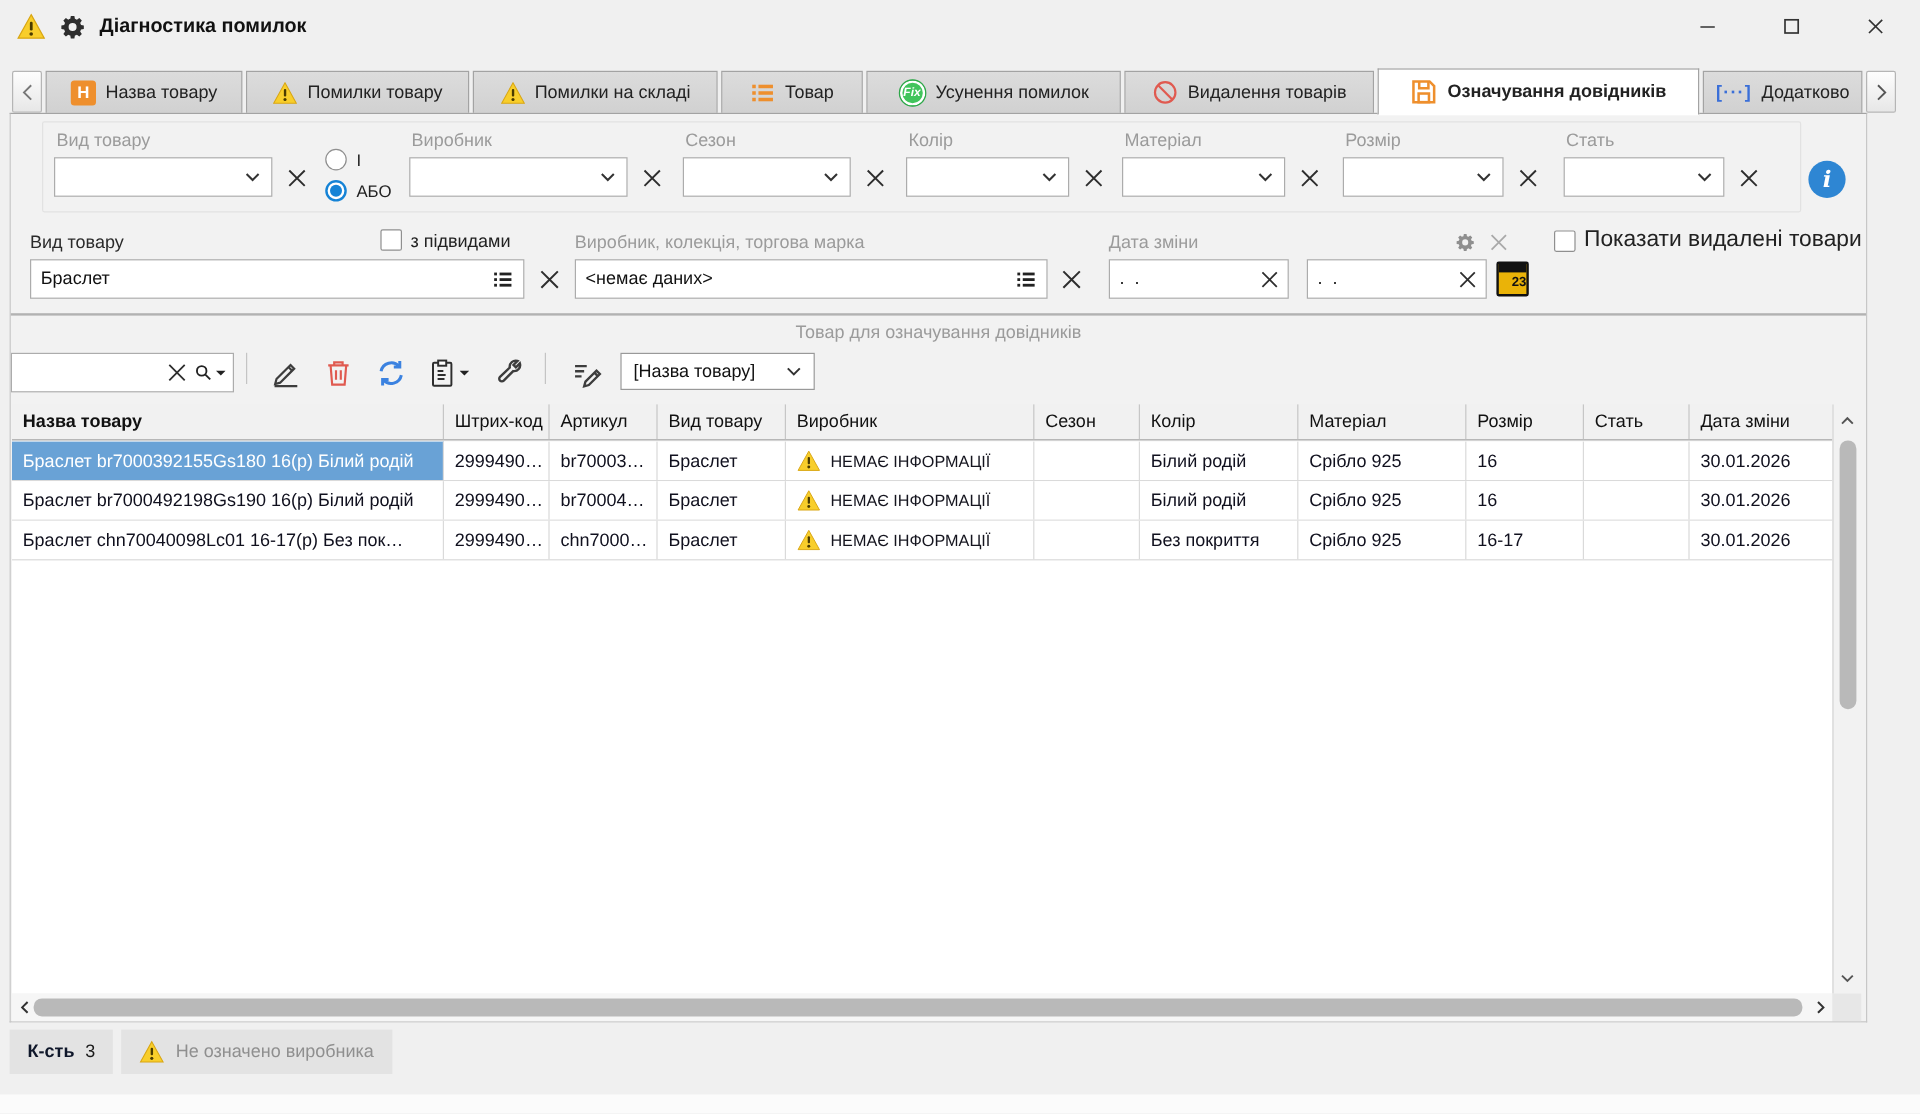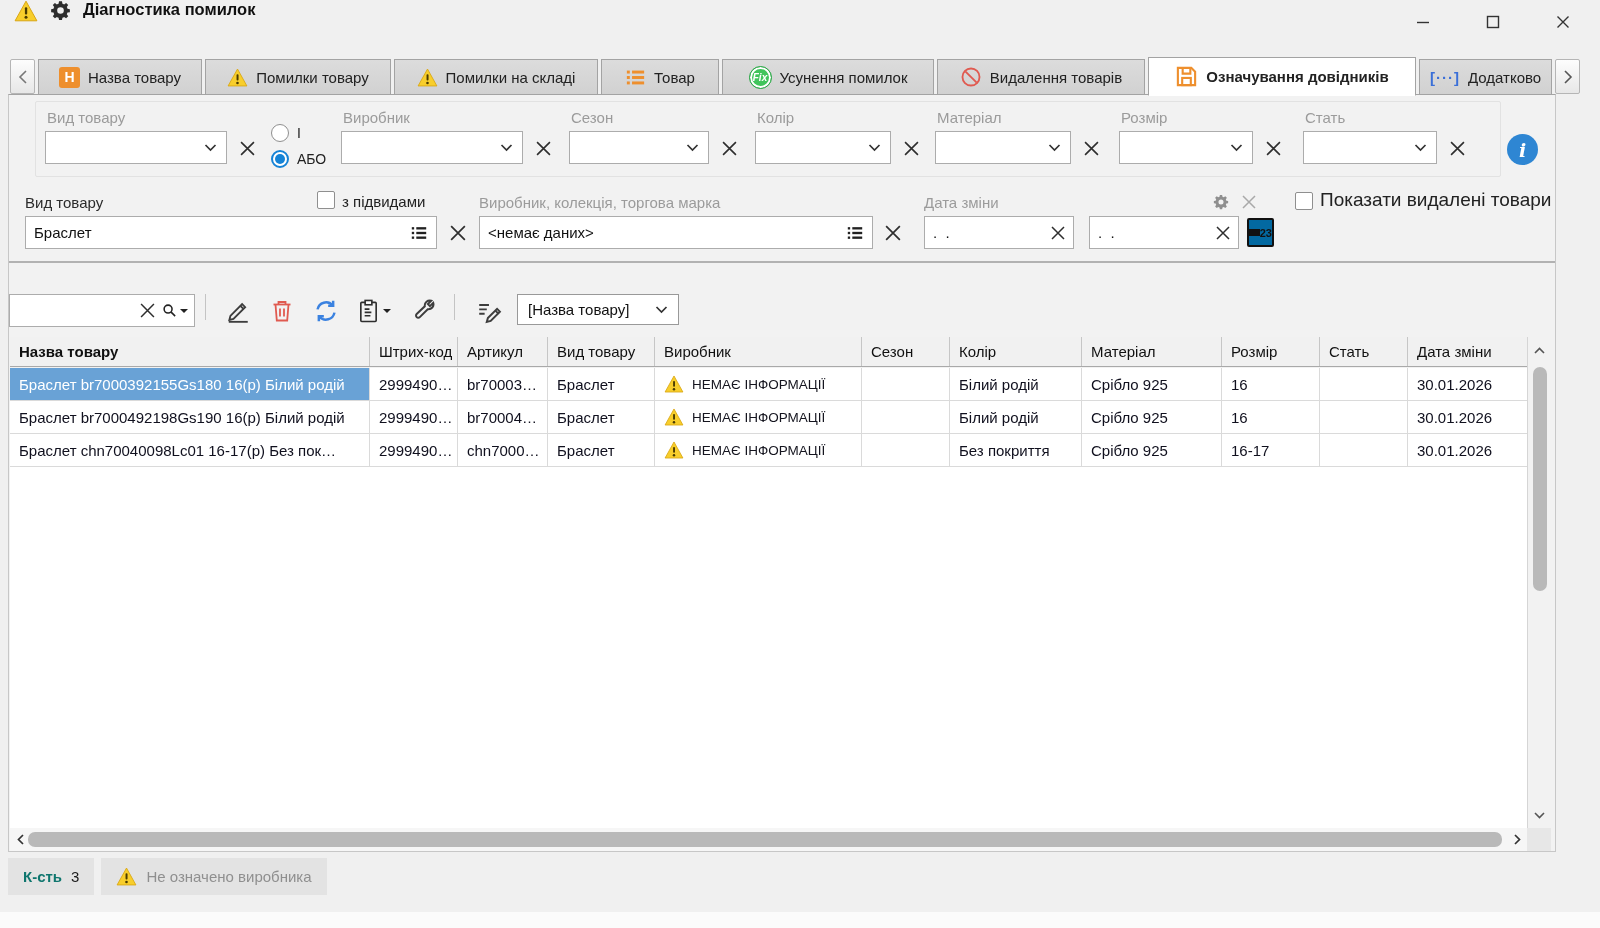--- a/index.html
+++ b/index.html
@@ -1,21 +1,21 @@
 <!DOCTYPE html>
 <html><head>
 <meta charset="utf-8">
 <style>
   *{margin:0;padding:0;box-sizing:border-box}
   html,body{width:1600px;height:928px;overflow:hidden}
   body{font-family:"Liberation Sans",sans-serif;background:#f0f0f0;color:#1b1b1b;position:relative;font-size:15px}
   svg{display:block}
 
   
-  .titlebar{position:absolute;top:0;left:0;width:1600px;height:44px;display:flex;align-items:flex-start;padding-left:14px;background:#f0f0f0}
+  .titlebar{position:absolute;top:0;left:0;width:1600px;height:44px;display:flex;align-items:center;padding-left:14px;background:#f0f0f0}
   .titlebar .ticon{margin-right:12px}
   .titlebar .title{font-weight:bold;font-size:16.5px;color:#111}
   .win-controls{position:absolute;right:2px;top:0;height:44px;display:flex}
   .win-btn{width:70px;height:44px;display:flex;align-items:center;justify-content:center;color:#333}
 
   
   .tabbar{position:absolute;top:56px;left:10px;height:39px;display:flex;align-items:flex-end;gap:3px}
   .nav-btn{width:25px;height:35px;border:1px solid #b5b5b5;border-radius:2px;background:linear-gradient(#fdfdfd,#e7e7e7);display:flex;align-items:center;justify-content:center;margin-bottom:1px}
   .tab{height:36px;display:flex;align-items:center;justify-content:center;gap:8px;padding:0 10px;border:1px solid #a3a3a3;background:linear-gradient(#dcdcdc,#d1d1d1);color:#222;white-space:nowrap}
   .tab.active{height:39px;background:#fff;border-bottom:1px solid #fff;font-weight:bold;z-index:3;margin-bottom:-1px}
@@ -34,21 +34,21 @@
   .fselect{position:absolute;height:33px;background:#fff;border:1px solid #acacac;display:flex;align-items:center;justify-content:flex-end;padding-right:9px}
   .finput{position:absolute;height:33px;background:#fff;border:1px solid #acacac;display:flex;align-items:center;padding:0 8px;gap:6px}
   .finput input{border:none;outline:none;flex:1;font-family:"Liberation Sans",sans-serif;font-size:15px;color:#111;background:transparent;min-width:0}
   .xbtn{position:absolute;width:24px;height:26px;display:flex;align-items:center;justify-content:center;cursor:default}
   .radio{position:absolute;width:18px;height:18px;border-radius:50%;border:1px solid #8f8f8f;background:#fff}
   .radio.sel{border:2px solid #1583d6}
   .radio.sel::after{content:"";position:absolute;inset:2px;border-radius:50%;background:#1583d6}
   .rlabel{position:absolute;font-size:14px;color:#222}
   .checkbox{position:absolute;width:18px;height:18px;border:1px solid #8f8f8f;background:#fff;border-radius:2px}
   .info-circle{position:absolute;width:31px;height:31px;border-radius:50%;background:#2e86d3;color:#fff;display:flex;align-items:center;justify-content:center;font-family:"DejaVu Serif",serif;font-weight:bold;font-style:italic;font-size:19px}
-  .cal-btn{position:absolute;width:27px;height:29px;background:#0369a1;border:2px solid #111;border-radius:2px;display:flex;flex-direction:row;align-items:center}
+  .cal-btn{position:absolute;width:27px;height:29px;background:#eab308;border:2px solid #111;border-radius:2px;display:flex;flex-direction:column;align-items:flex-end}
   .cal-btn .bar{width:100%;height:7px;background:#111}
   .cal-btn .num{font-size:11px;font-weight:bold;color:#111;line-height:16px}
 
   .divider{position:absolute;left:0;top:166px;width:100%;height:2px;background:#b2b2b2}
   .section-title{position:absolute;left:0;top:174px;width:100%;text-align:center;color:#9b9b9b;font-size:15px}
 
   
   .toolbar{position:absolute;left:0;top:199px;height:36px;display:flex;align-items:flex-start}
   .searchbox{width:186px;height:33px;background:#fff;border:1px solid #acacac;display:flex;align-items:center;padding:0 6px;gap:6px}
   .searchbox input{border:none;outline:none;flex:1;min-width:0;font-family:"Liberation Sans",sans-serif;font-size:15px}
@@ -71,21 +71,21 @@
   .vscroll{position:absolute;left:1518px;top:242px;width:24px;height:491px;background:#f2f2f2;border-left:1px solid #d5d5d5;display:flex;flex-direction:column;align-items:center}
   .vthumb{position:absolute;left:5px;top:30px;width:14px;height:224px;background:#b9b9b9;border-radius:7px}
   .hscroll{position:absolute;left:1px;top:733px;width:1517px;height:23px;background:#f6f6f6;display:flex;align-items:center}
   .hthumb{position:absolute;left:18px;top:4px;width:1474px;height:15px;background:#b9b9b9;border-radius:7px}
   .corner{position:absolute;left:1518px;top:733px;width:24px;height:23px;background:#e7e7e7}
   .sarrow{display:flex;align-items:center;justify-content:center;width:20px;height:20px}
 
   
   .statusbar{position:absolute;top:858px;left:8px;display:flex;gap:7px;align-items:center}
   .status-box{height:37px;background:#e3e3e3;display:flex;align-items:center;padding:0 15px;gap:9px;font-size:15px}
-  .status-box .cnt-label{font-weight:bold;color:#0f766e}
+  .status-box .cnt-label{font-weight:bold;color:#0f172a}
   .status-box .muted{color:#8f8f8f}
   .bottom-strip{position:absolute;left:0;top:912px;width:1600px;height:16px;background:#fbfbfb}
 </style>
 </head>
 <body>
 
 <div class="titlebar">
   <span class="ticon">
     <svg width="24" height="22" viewBox="0 0 24 22">
         <path d="M12 1.2 22.9 20.8H1.1Z" fill="#f8ce2b" stroke="#d9a613" stroke-width="1"></path>
@@ -370,20 +370,21 @@
   </div>
   <div class="cal-btn" style="left:1238px;top:123px">
     <span class="bar"></span>
     <span class="num">23</span>
   </div>
 
   <span class="checkbox" style="left:1286px;top:97px"></span>
   <span class="rlabel" style="left:1311px;top:94px;font-size:19px">Показати видалені товари</span>
 
   <div class="divider"></div>
+  <div class="section-title">Товар для означування довідників</div>
 
   <div class="toolbar">
     <div class="searchbox">
       <input style="">
       <span>
           <svg width="15" height="15" viewBox="0 0 14 14">
             <path d="M1 1l12 12M13 1 1 13" stroke="#2e2e2e" stroke-width="1.4"></path>
           </svg>
         </span>
       <span style="display:flex;align-items:center;gap:2px">

